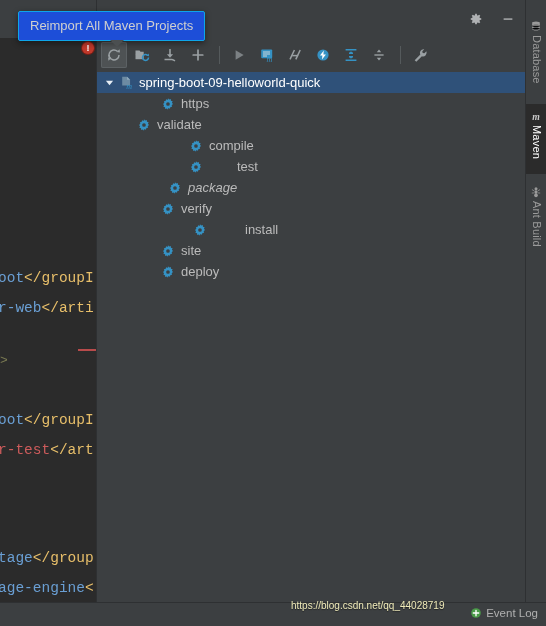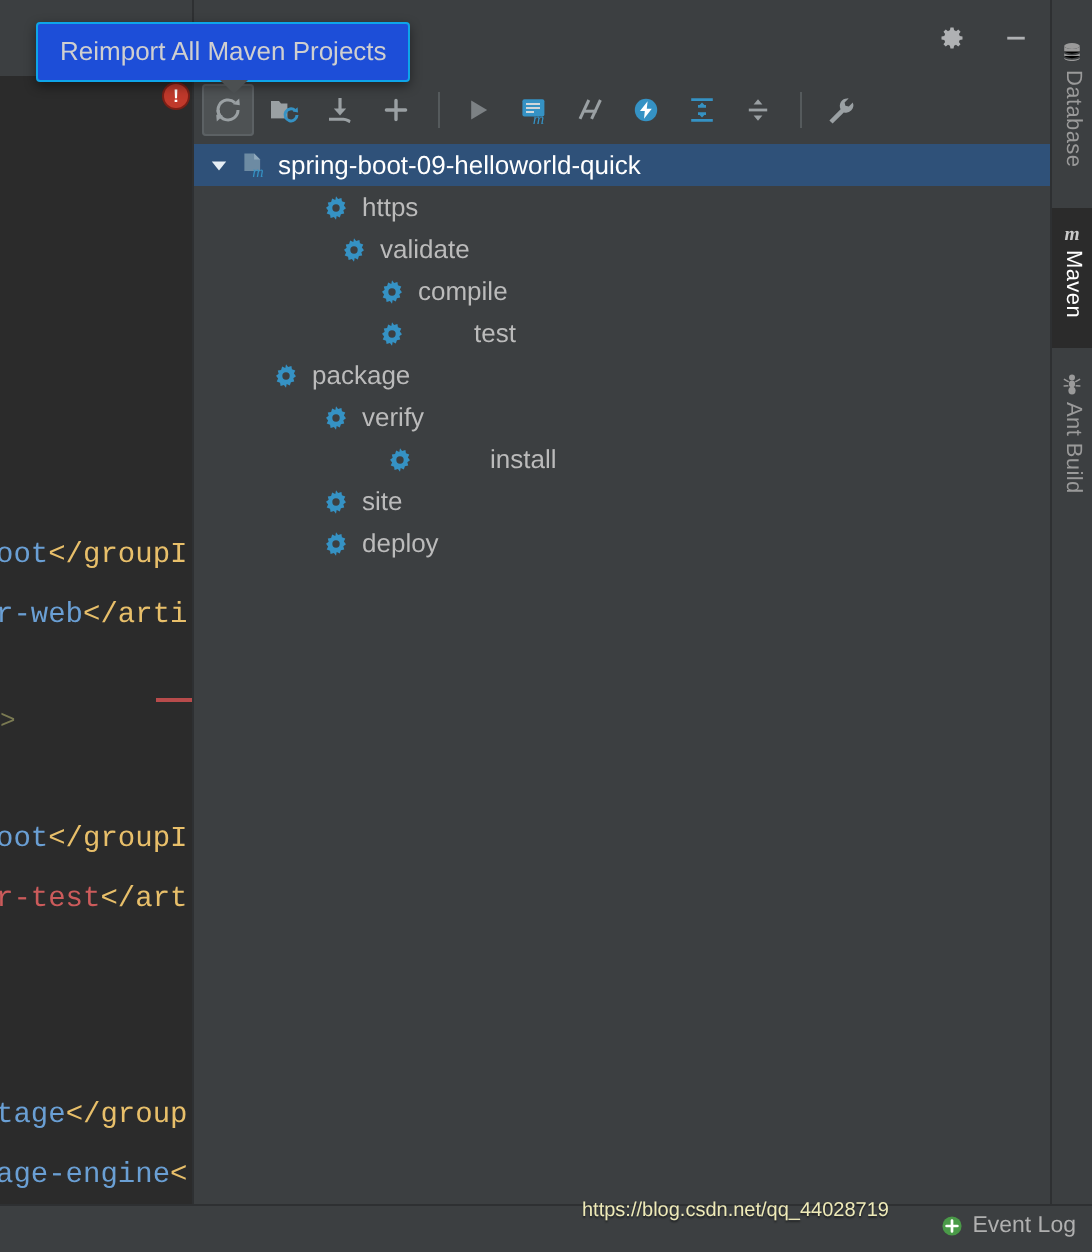--- a/index.html
+++ b/index.html
@@ -295,21 +295,21 @@
         <div class="row" style="padding-left: 48px;">
           <span class="twisty"></span>
           <span class="row-icon">
             <svg width="14" height="14" viewBox="0 0 16 16">
               <path fill="#3592c4" d="M8 1.3l1.2 1.5 1.9-.5.3 1.9 1.9.6-.8 1.8 1.2 1.5-1.5 1.2.5 1.9-1.9.3-.6 1.9-1.8-.8L8 14.7l-1.2-1.5-1.9.5-.3-1.9-1.9-.6.8-1.8L2.3 7.9l1.5-1.2-.5-1.9 1.9-.3.6-1.9 1.8.8z"></path>
               <circle cx="8" cy="8" r="2.1" fill="#3c3f41"></circle>
             </svg>
           </span>
           <span class="row-label">https</span>
         </div>
-        <div class="row" style="padding-left: 24px; margin-left: 33px;">
+        <div class="row" style="padding-left: 24px;">
           <span class="twisty"></span>
           <span class="row-icon">
             <svg width="14" height="14" viewBox="0 0 16 16">
               <path fill="#3592c4" d="M8 1.3l1.2 1.5 1.9-.5.3 1.9 1.9.6-.8 1.8 1.2 1.5-1.5 1.2.5 1.9-1.9.3-.6 1.9-1.8-.8L8 14.7l-1.2-1.5-1.9.5-.3-1.9-1.9-.6.8-1.8L2.3 7.9l1.5-1.2-.5-1.9 1.9-.3.6-1.9 1.8.8z"></path>
               <circle cx="8" cy="8" r="2.1" fill="#3c3f41"></circle>
             </svg>
           </span>
           <span class="row-label">validate</span>
         </div>
         <div class="row" style="padding-left: 76px;">
@@ -325,21 +325,21 @@
         <div class="row" style="padding-left: 48px; gap: 28px;">
           <span class="twisty"></span>
           <span class="row-icon">
             <svg width="14" height="14" viewBox="0 0 16 16">
               <path fill="#3592c4" d="M8 1.3l1.2 1.5 1.9-.5.3 1.9 1.9.6-.8 1.8 1.2 1.5-1.5 1.2.5 1.9-1.9.3-.6 1.9-1.8-.8L8 14.7l-1.2-1.5-1.9.5-.3-1.9-1.9-.6.8-1.8L2.3 7.9l1.5-1.2-.5-1.9 1.9-.3.6-1.9 1.8.8z"></path>
               <circle cx="8" cy="8" r="2.1" fill="#3c3f41"></circle>
             </svg>
           </span>
           <span class="row-label">test</span>
         </div>
-        <div class="row" style="padding-left: 23px;">
+        <div class="row" style="padding-left: 55px; font-style: italic;">
           <span class="twisty"></span>
           <span class="row-icon">
             <svg width="14" height="14" viewBox="0 0 16 16">
               <path fill="#3592c4" d="M8 1.3l1.2 1.5 1.9-.5.3 1.9 1.9.6-.8 1.8 1.2 1.5-1.5 1.2.5 1.9-1.9.3-.6 1.9-1.8-.8L8 14.7l-1.2-1.5-1.9.5-.3-1.9-1.9-.6.8-1.8L2.3 7.9l1.5-1.2-.5-1.9 1.9-.3.6-1.9 1.8.8z"></path>
               <circle cx="8" cy="8" r="2.1" fill="#3c3f41"></circle>
             </svg>
           </span>
           <span class="row-label">package</span>
         </div>
         <div class="row" style="padding-left: 48px;">

